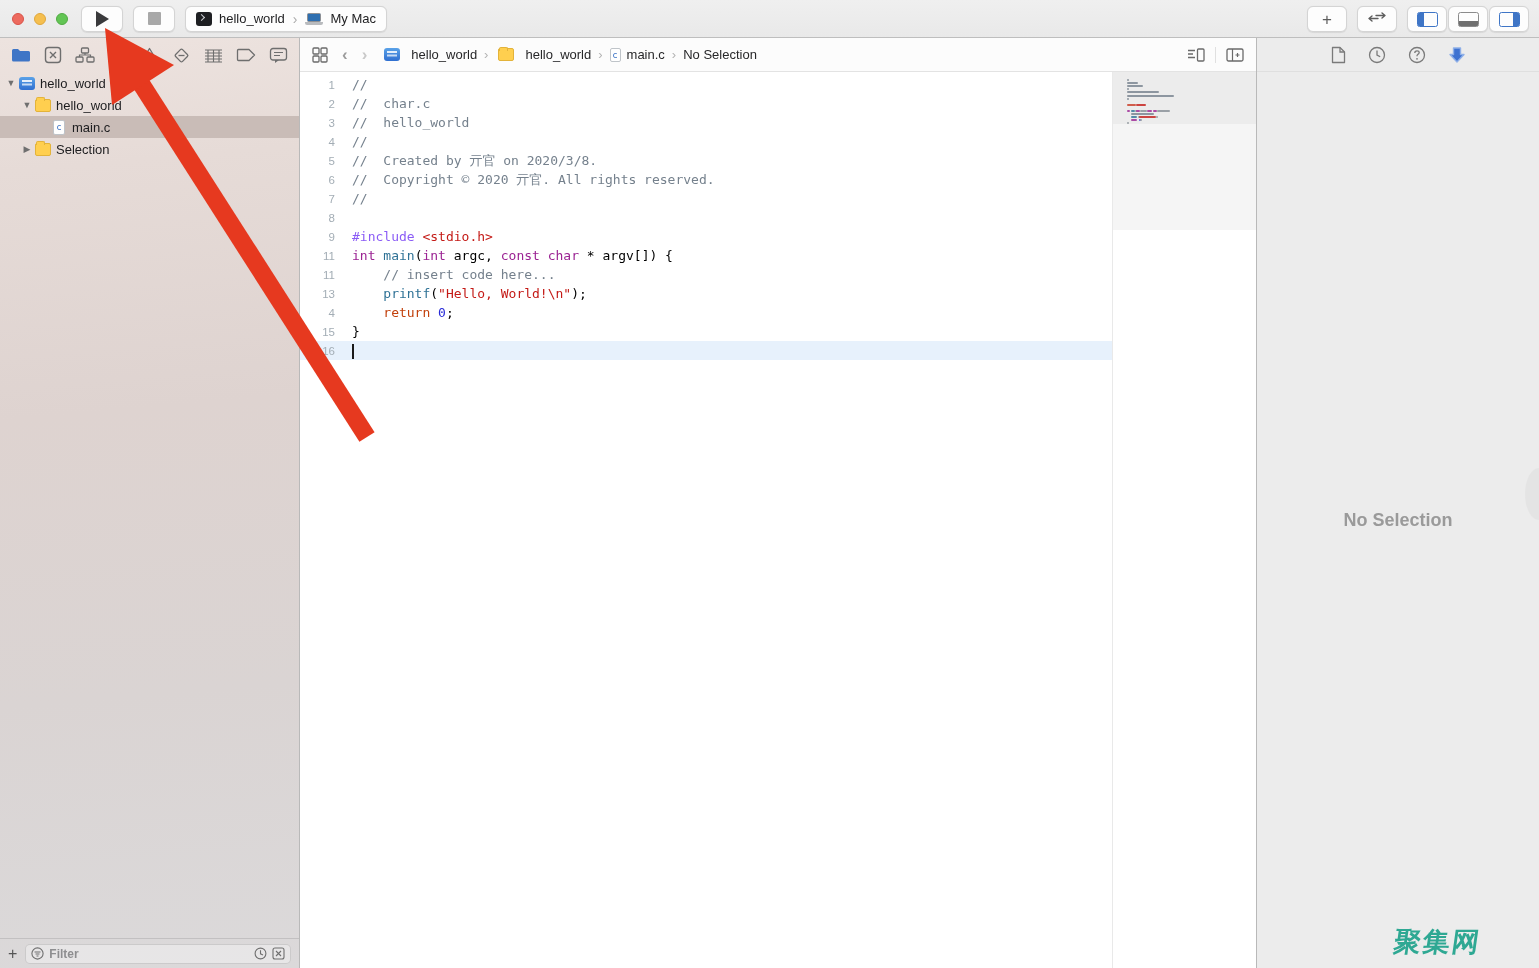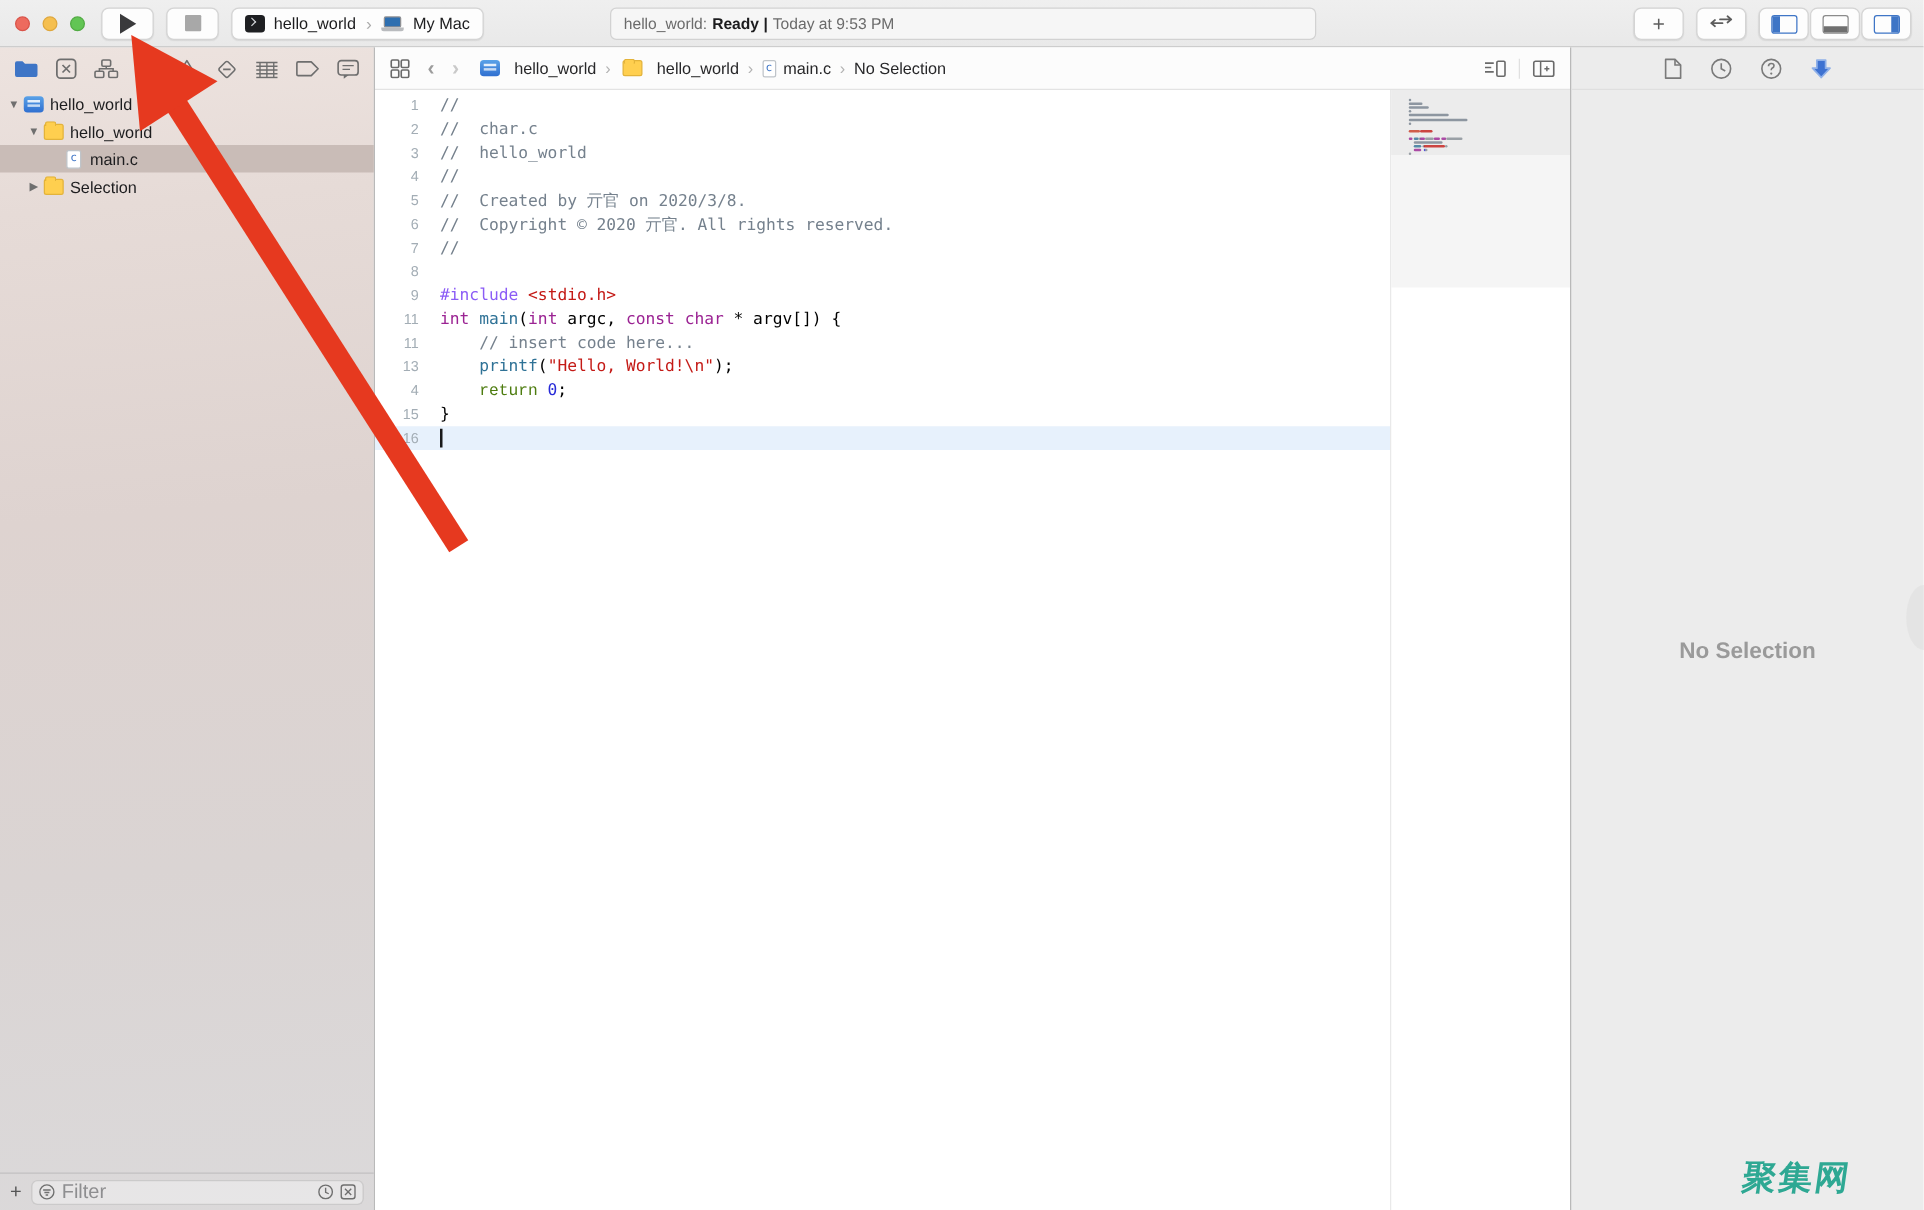--- a/index.html
+++ b/index.html
@@ -65,21 +65,21 @@
   .folder-ic:before { content:""; position:absolute; left:0; top:-2.5px; width:7px; height:3px; background:#FFCF4F; border:0.5px solid #E3B33A; border-bottom:none; border-radius:2px 2px 0 0; }
   .proj-ic { background:linear-gradient(180deg,#5AA2E8,#2F6FD0); border-radius:3px; }
   .proj-ic:after { content:""; position:absolute; left:3px; top:3px; right:3px; height:2px; background:rgba(255,255,255,0.85); box-shadow:0 3.5px 0 rgba(255,255,255,0.7); }
   .cfile-ic { width:12px; height:15px; margin:0 7px 0 5px; background:#fff; border:1px solid #BFC4C9; border-radius:2px;
     display:flex; align-items:center; justify-content:center; font-size:9px; color:#3E75C6; font-family:"DejaVu Sans Mono",monospace; }
   .filter-bar { position:absolute; bottom:0; left:0; right:0; height:30px; border-top:1px solid #C2C0C1;
     display:flex; align-items:center; padding:0 8px; gap:8px; }
   .fb-plus { font-size:16px; color:#555; }
   .filter-field { flex:1; height:20px; background:rgba(255,255,255,0.35); border:1px solid rgba(0,0,0,0.12);
     border-radius:5px; display:flex; align-items:center; padding:0 5px; gap:5px; }
-  .filter-field .ph { flex:1; font-size:16px; color:#8E8E90; }
+  .filter-field .ph { flex:1; font-size:12px; color:#8E8E90;font-weight:bold; }
   .ff-ic { color:#6F6F6F; display:flex; align-items:center; }
 
   
   .center { position:relative; width:956px; height:100%; background:#fff; }
   .jump-bar { height:34px; background:#FCFCFC; border-bottom:1px solid #E3E3E3; display:flex; align-items:center;
     padding:0 12px; font-size:13px; color:#272729; }
   .jb-ic { color:#6A6A6A; margin-right:14px; display:flex; align-items:center; }
   .jb-chev { color:#9C9C9C; font-size:17px; margin-right:14px; font-weight:bold; }
   .jb-item { display:flex; align-items:center; gap:6px; }
   .jb-sep { color:#B3B3B3; margin:0 7px; font-size:13px; }
@@ -136,25 +136,20 @@
     </div>
     <div class="scheme">
       <div class="terminal-ic"></div>
       <span>hello_world</span>
       <span class="crumb-sep">›</span>
       <div class="laptop-ic">
           <div class="scr"></div>
           <div class="base"></div>
         </div>
       <span>My Mac</span>
-    </div>
-    <div class="status-field">
-      <span>hello_world:</span>
-      <b>Ready |</b>
-      <span>Today at 9:53 PM</span>
     </div>
     <div class="tb-right">
       <div class="tb-btn">
         <span class="plus-glyph">+</span>
       </div>
       <div class="tb-btn">
         <svg class="icon" width="20" height="14" viewBox="0 0 20 14">
           <path d="M5 4 L2 6.5 L5 9 M2 6.5 H11 M15 1 L18 3.5 L15 6 M18 3.5 H9" stroke="#5d5d5d" stroke-width="1.4" fill="none" stroke-linecap="round" stroke-linejoin="round"></path>
         </svg>
       </div>
@@ -338,21 +333,21 @@
             <div class="code-line"><span class="ln">3</span><span class="code-text"><span style="color: rgb(117, 129, 141);">//  hello_world</span></span></div>
             <div class="code-line"><span class="ln">4</span><span class="code-text"><span style="color: rgb(117, 129, 141);">//</span></span></div>
             <div class="code-line"><span class="ln">5</span><span class="code-text"><span style="color: rgb(117, 129, 141);">//  Created by 亓官 on 2020/3/8.</span></span></div>
             <div class="code-line"><span class="ln">6</span><span class="code-text"><span style="color: rgb(117, 129, 141);">//  Copyright © 2020 亓官. All rights reserved.</span></span></div>
             <div class="code-line"><span class="ln">7</span><span class="code-text"><span style="color: rgb(117, 129, 141);">//</span></span></div>
             <div class="code-line"><span class="ln">8</span><span class="code-text"></span></div>
             <div class="code-line"><span class="ln">9</span><span class="code-text"><span style="color: #8b5cf6;">#include </span><span style="color: rgb(196, 26, 22);">&lt;stdio.h&gt;</span></span></div>
             <div class="code-line"><span class="ln">11</span><span class="code-text"><span style="color: rgb(155, 35, 147);">int</span><span style="color: rgb(0, 0, 0);"> </span><span style="color: rgb(47, 114, 150);">main</span><span style="color: rgb(0, 0, 0);">(</span><span style="color: rgb(155, 35, 147);">int</span><span style="color: rgb(0, 0, 0);"> argc, </span><span style="color: rgb(155, 35, 147);">const</span><span style="color: rgb(0, 0, 0);"> </span><span style="color: rgb(155, 35, 147);">char</span><span style="color: rgb(0, 0, 0);"> * argv[]) {</span></span></div>
             <div class="code-line"><span class="ln">11</span><span class="code-text"><span style="color: rgb(0, 0, 0);">    </span><span style="color: rgb(117, 129, 141);">// insert code here...</span></span></div>
             <div class="code-line"><span class="ln">13</span><span class="code-text"><span style="color: rgb(0, 0, 0);">    </span><span style="color: rgb(47, 114, 150);">printf</span><span style="color: rgb(0, 0, 0);">(</span><span style="color: rgb(196, 26, 22);">"Hello, World!\n"</span><span style="color: rgb(0, 0, 0);">);</span></span></div>
-            <div class="code-line"><span class="ln">4</span><span class="code-text"><span style="color: rgb(0, 0, 0);">    </span><span style="color: #4d7c0f; font-family: Liberation Mono, monospace;">return</span><span style="color: rgb(0, 0, 0);"> </span><span style="color: rgb(39, 42, 216);">0</span><span style="color: rgb(0, 0, 0);">;</span></span></div>
+            <div class="code-line"><span class="ln">4</span><span class="code-text"><span style="color: rgb(0, 0, 0);">    </span><span style="color: #c2410c;">return</span><span style="color: rgb(0, 0, 0);"> </span><span style="color: rgb(39, 42, 216);">0</span><span style="color: rgb(0, 0, 0);">;</span></span></div>
             <div class="code-line"><span class="ln">15</span><span class="code-text"><span style="color: rgb(0, 0, 0);">}</span></span></div>
             <div class="code-line current"><span class="ln">16</span><span class="code-text"><span class="cursor"></span></span></div>
           </div>
         <div class="minimap">
           <div class="mm-page"></div>
           <div class="mm-viewport"></div>
           <div id="mm-marks">
               <div class="mm-mark" style="left: 14px; top: 7px; width: 2.1px; background: rgba(117, 129, 141, 0.8);"></div>
               <div class="mm-mark" style="left: 14px; top: 10.1px; width: 10.5px; background: rgba(117, 129, 141, 0.8);"></div>
               <div class="mm-mark" style="left: 14px; top: 13.2px; width: 15.75px; background: rgba(117, 129, 141, 0.8);"></div>

